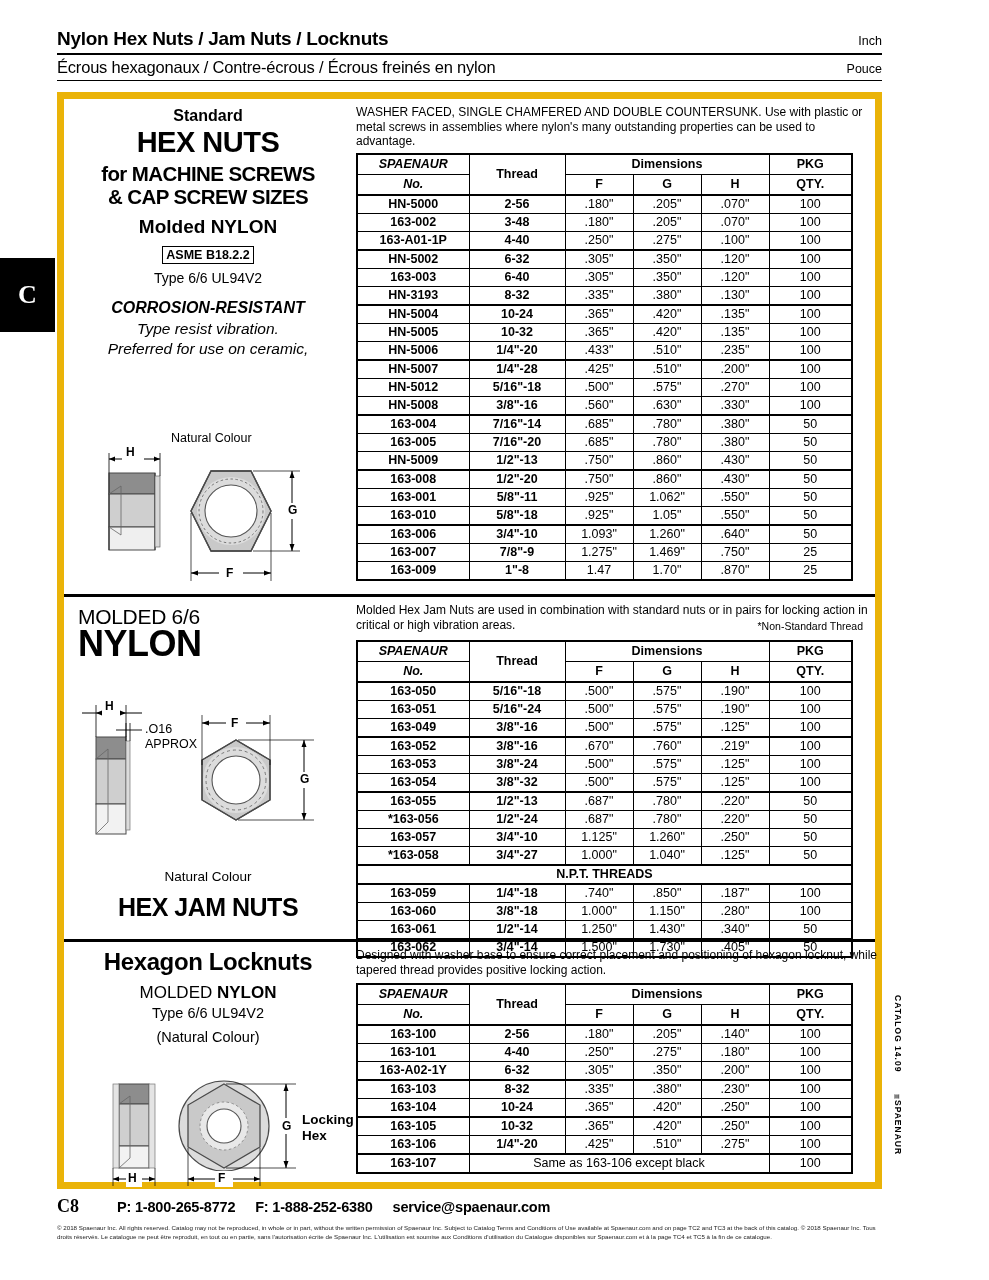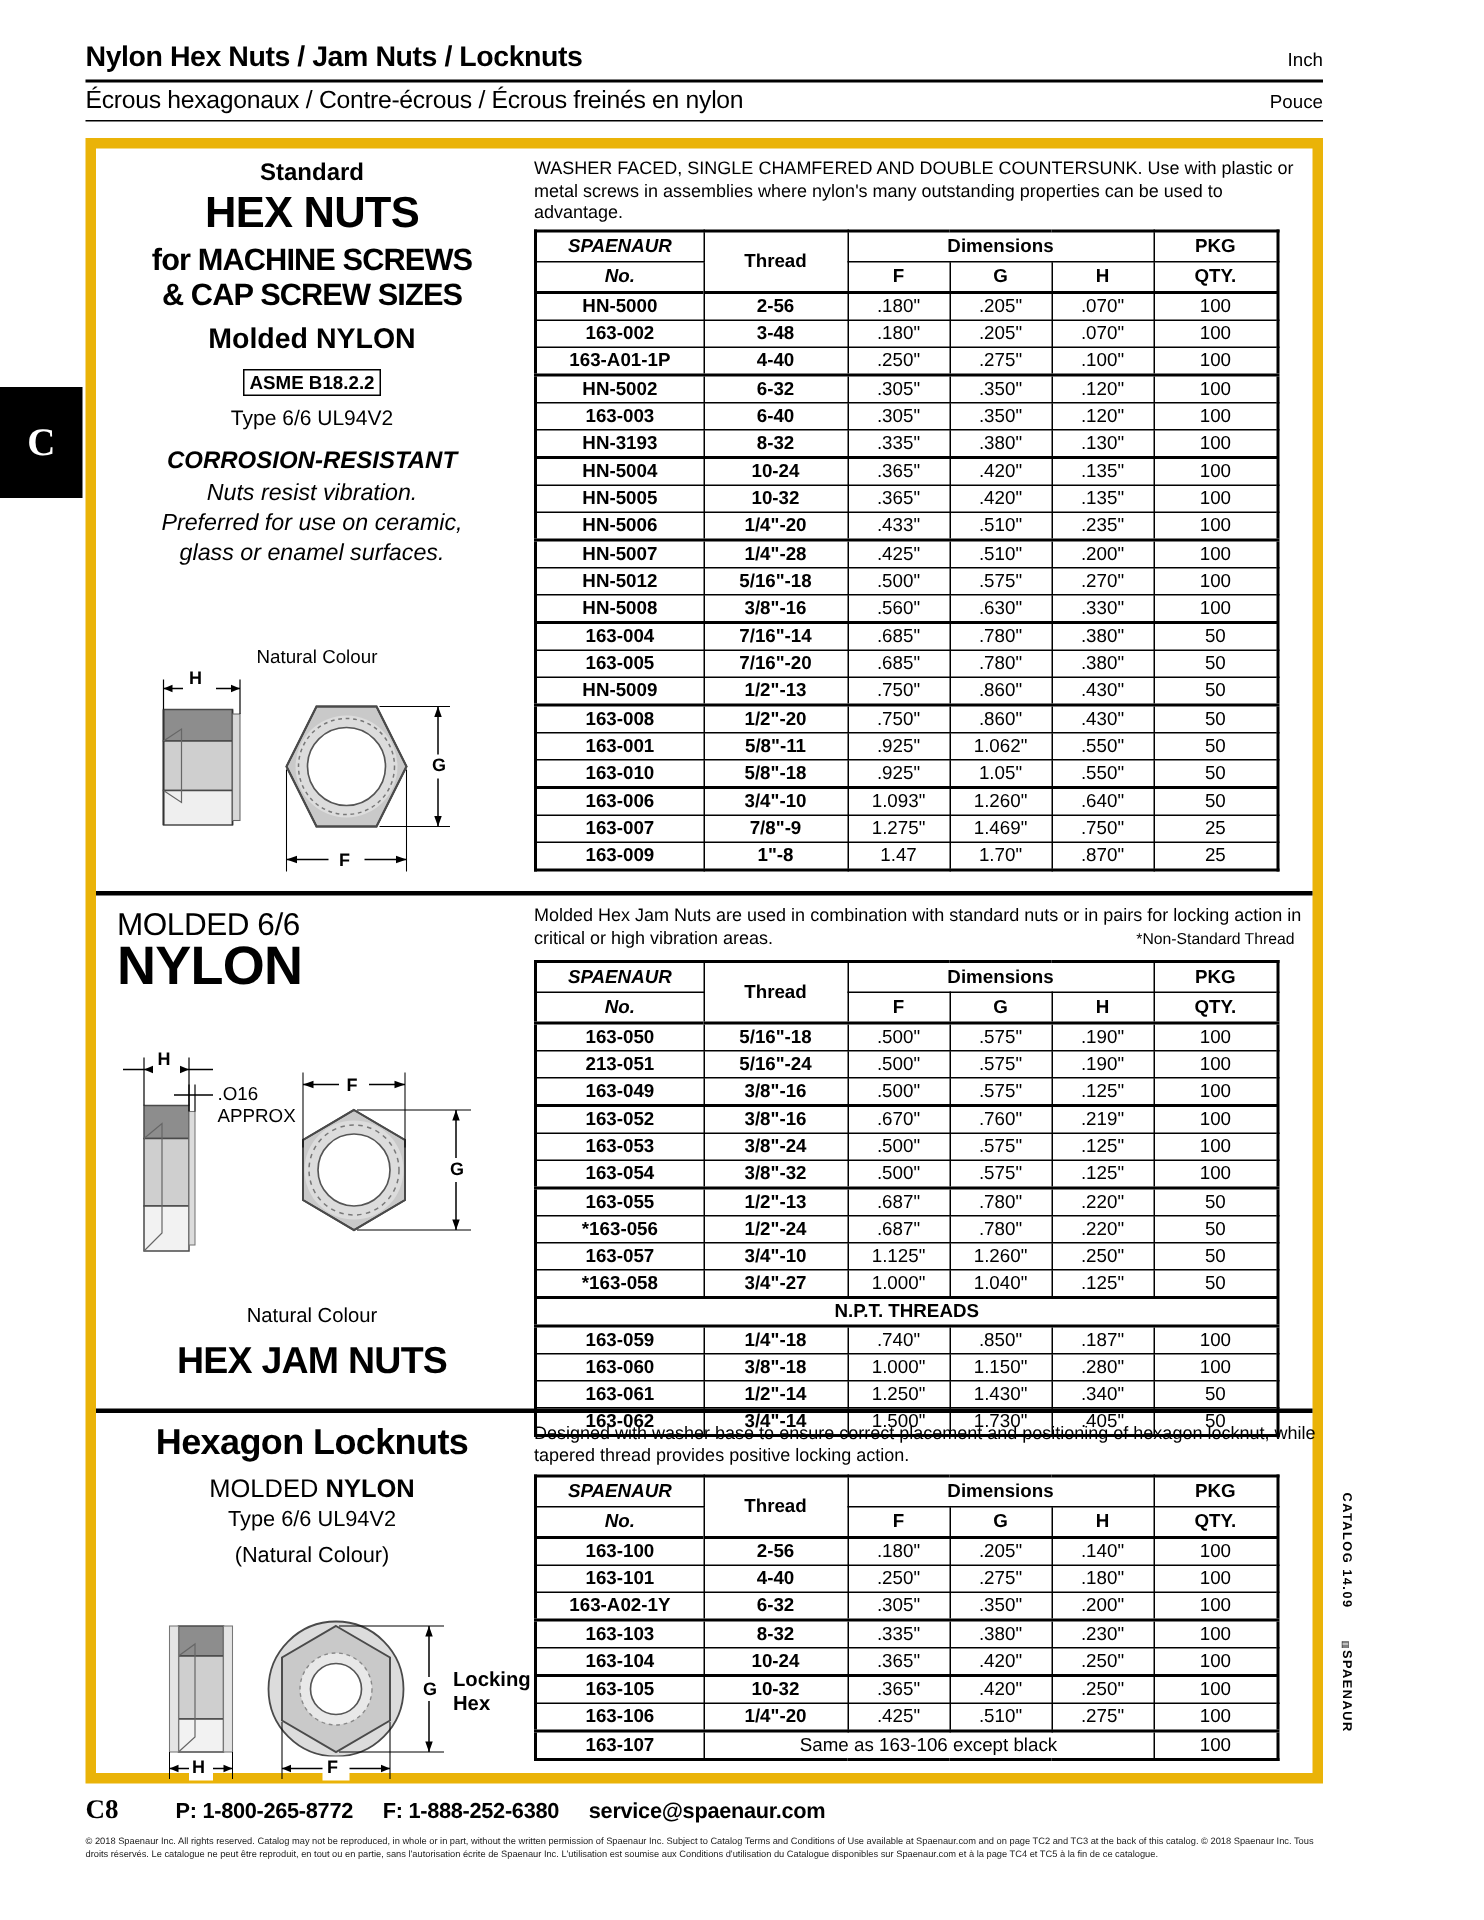--- a/index.html
+++ b/index.html
@@ -129,23 +129,22 @@
 
       <div class="left">
         <div class="s1-standard">Standard</div>
         <div class="s1-hex">HEX NUTS</div>
         <div class="s1-for">for MACHINE SCREWS</div>
         <div class="s1-for" style="margin-top:0">&amp; CAP SCREW SIZES</div>
         <div class="s1-molded">Molded NYLON</div>
         <div class="s1-asme">ASME B18.2.2</div>
         <div class="s1-type">Type 6/6 UL94V2</div>
         <div class="s1-cr">CORROSION-RESISTANT</div>
-        <div class="s1-lines">Nuts resist vibration.</div>
+        <div class="s1-lines">Type resist vibration.</div>
         <div class="s1-lines" style="margin-top:0">Preferred for use on ceramic,</div>
-        <div class="s1-lines" style="margin-top:0">glass or enamel surfaces.</div>
 
         
         <div class="dwg" style="left:0;top:332px;width:288px;height:160px;">
           <div class="dlabel plain" style="left:107px;top:0;">Natural Colour</div>
           <svg width="288" height="160" viewBox="0 0 288 160">
 
             <rect x="45" y="42" width="46" height="21" fill="#8d8d8d" stroke="#4a4a4a" stroke-width="1"></rect>
             <rect x="45" y="63" width="46" height="33" fill="#cfcfcf" stroke="#4a4a4a" stroke-width="1"></rect>
             <rect x="45" y="96" width="46" height="23" fill="#efefef" stroke="#4a4a4a" stroke-width="1"></rect>
             <path d="M45,42 L45,119" stroke="#333" stroke-width="1.2" fill="none"></path>
@@ -475,21 +474,21 @@
           <tbody>
               <tr>
                 <td class="sp">163-050</td>
                 <td class="th">5/16"-18</td>
                 <td>.500"</td>
                 <td>.575"</td>
                 <td>.190"</td>
                 <td>100</td>
               </tr>
               <tr>
-                <td class="sp">213-051</td>
+                <td class="sp">163-051</td>
                 <td class="th">5/16"-24</td>
                 <td>.500"</td>
                 <td>.575"</td>
                 <td>.190"</td>
                 <td>100</td>
               </tr>
               <tr>
                 <td class="sp">163-049</td>
                 <td class="th">3/8"-16</td>
                 <td>.500"</td>

